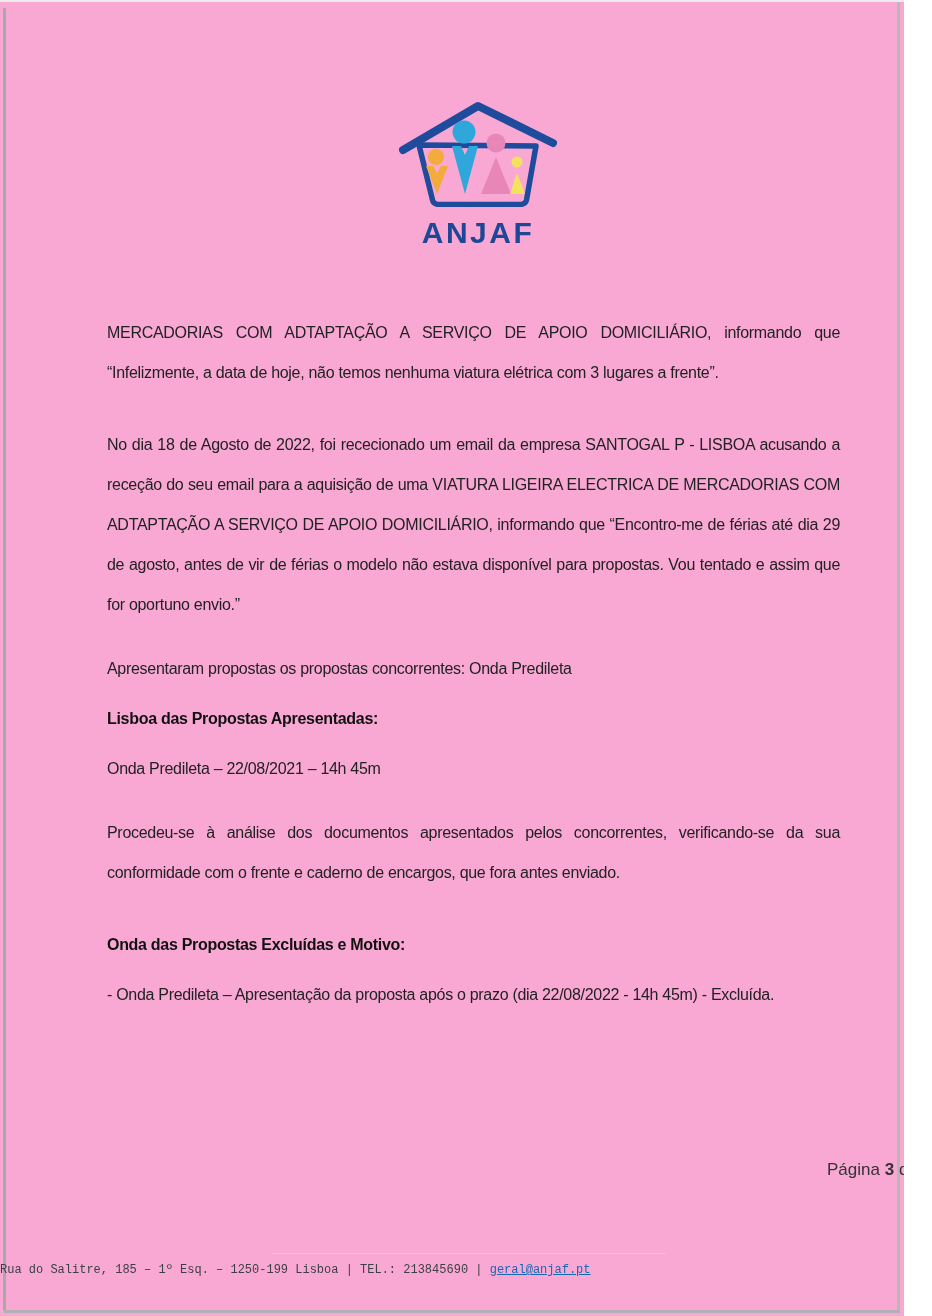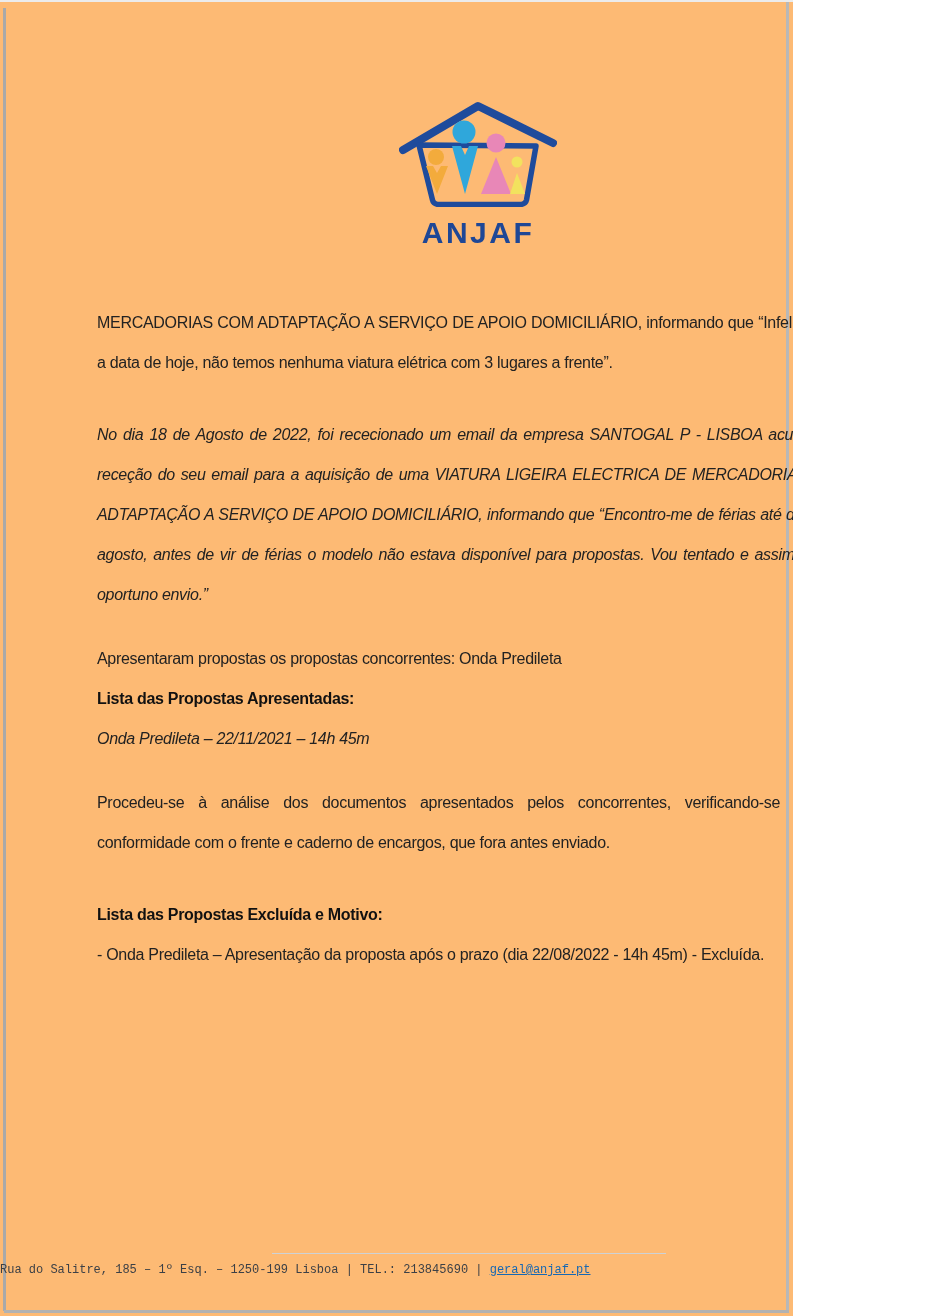--- a/index.html
+++ b/index.html
@@ -1,23 +1,23 @@
 <!DOCTYPE html>
 <html><head>
 <meta charset="utf-8">
 <style>
   * { margin: 0; padding: 0; box-sizing: border-box; }
   html, body { background: #ffffff; }
   body { font-family: "Liberation Sans", sans-serif; }
 
   .page {
     position: relative;
-    width: 793px;
+    width: 904px;
     height: 1316px;
-    background: #fdba74;
+    background: #f9a8d4;
     overflow: hidden;
   }
 
   
   .edge-top    { position: absolute; top: 0; left: 0; right: 0; height: 2px; background: #ececec; }
   .edge-left   { position: absolute; top: 8px; bottom: 5px; left: 3px; width: 3px; background: #a9a9a9; }
   .edge-right  { position: absolute; top: 2px; bottom: 5px; right: 4px; width: 3px; background: #b8b8b8; }
   .edge-bottom { position: absolute; left: 4px; right: 4px; bottom: 3px; height: 3px; background: #b2b2b2; }
 
   
@@ -43,23 +43,23 @@
     position: absolute;
     top: 303px;
     left: 97px;
     width: 753px;
     font-size: 16px;
     letter-spacing: -0.3px;
     line-height: 40px;
     color: #222222;
     text-align: justify;
   }
-  .content p { margin: 0; }
+  .content p { margin: 10px; }
   .content p.gap-lg { margin-bottom: 32px; }
-  .content p.gap-md { margin-bottom: 24px; font-style: italic; }
+  .content p.gap-md { margin-bottom: 24px; }
   .content p.bold   { font-weight: bold; color: #111111; }
 
   
   .page-number {
     position: absolute;
     top: 1160px;
     left: 0;
     width: 932px;
     text-align: right;
     font-size: 17px;
@@ -128,24 +128,24 @@
         <polygon points="118,72 126,93 111,93"></polygon>
       </g>
     </svg>
     <div class="logo-text">ANJAF</div>
   </div>
 
   <div class="content">
     <p class="gap-lg">MERCADORIAS COM ADTAPTAÇÃO A SERVIÇO DE APOIO DOMICILIÁRIO, informando que “Infelizmente, a data de hoje, não temos nenhuma viatura elétrica com 3 lugares a frente”.</p>
     <p class="gap-md">No dia 18 de Agosto de 2022, foi rececionado um email da empresa SANTOGAL P - LISBOA acusando a receção do seu email para a aquisição de uma VIATURA LIGEIRA ELECTRICA DE MERCADORIAS COM ADTAPTAÇÃO A SERVIÇO DE APOIO DOMICILIÁRIO, informando que “Encontro-me de férias até dia 29 de agosto, antes de vir de férias o modelo não estava disponível para propostas. Vou tentado e assim que for oportuno envio.”</p>
     <p>Apresentaram propostas os propostas concorrentes: Onda Predileta</p>
-    <p class="bold">Lista das Propostas Apresentadas:</p>
-    <p class="gap-md">Onda Predileta – 22/11/2021 – 14h 45m</p>
+    <p class="bold">Lisboa das Propostas Apresentadas:</p>
+    <p class="gap-md">Onda Predileta – 22/08/2021 – 14h 45m</p>
     <p class="gap-lg">Procedeu-se à análise dos documentos apresentados pelos concorrentes, verificando-se da sua conformidade com o frente e caderno de encargos, que fora antes enviado.</p>
-    <p class="bold">Lista das Propostas Excluída e Motivo:</p>
+    <p class="bold">Onda das Propostas Excluídas e Motivo:</p>
     <p>- Onda Predileta – Apresentação da proposta após o prazo (dia 22/08/2022 - 14h 45m) - Excluída.</p>
   </div>
 
   <div class="page-number">
     <span>Página</span>
     <span class="num">3</span>
     <span>de</span>
     <span class="num">4</span>
   </div>
 

